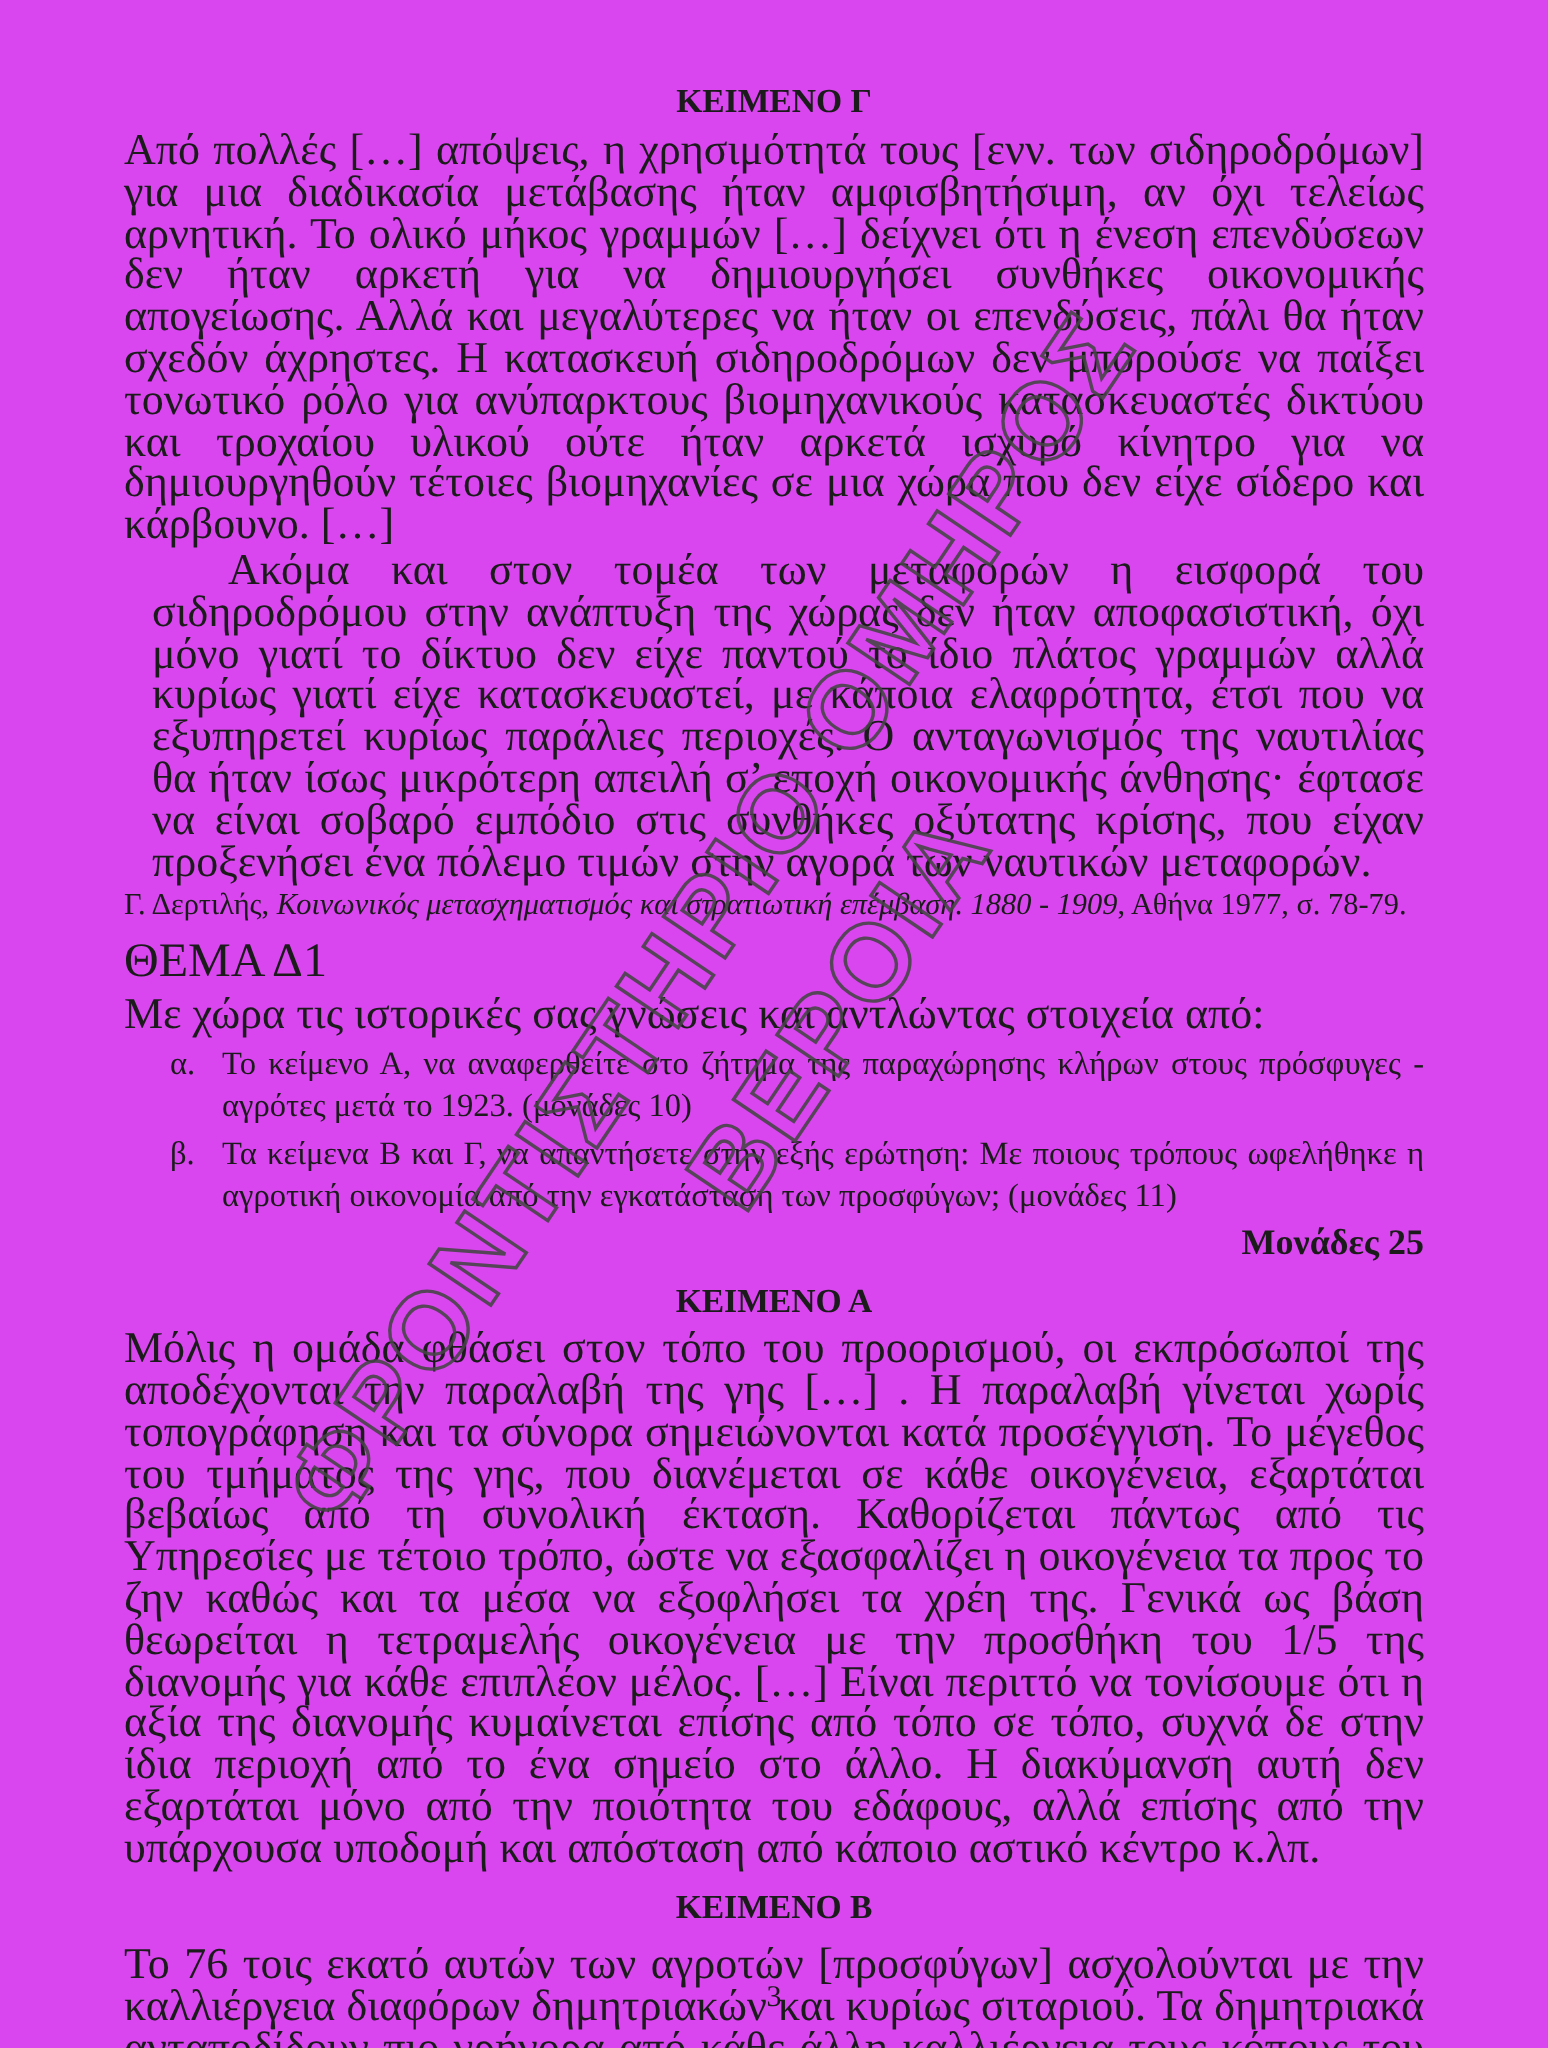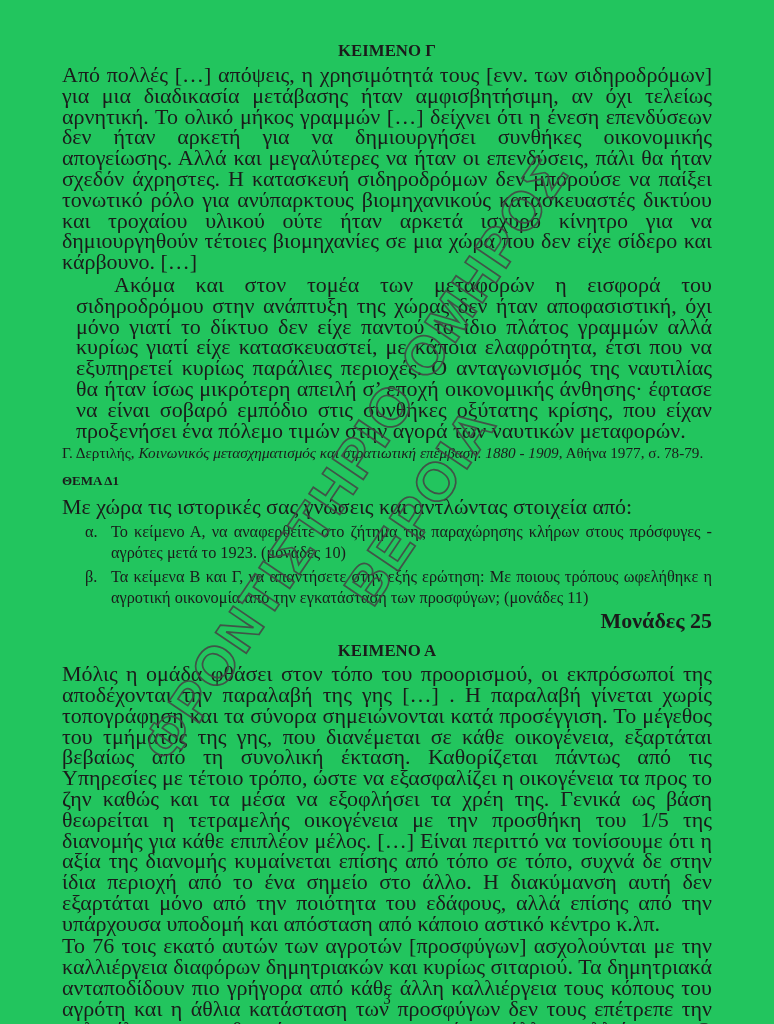--- a/index.html
+++ b/index.html
@@ -1,19 +1,19 @@
 <!DOCTYPE html>
 <html lang="el"><head>
 <meta charset="utf-8">
 <style>
   html,body { margin:0; padding:0; background:#ffffff; }
   .page {
     position:relative;
     width:774px; height:1024px;
-    background:#22c55e;
+    background:#d946ef;
     overflow:hidden;
     font-family:"Liberation Serif", serif;
     color:#1b1b1b;
   }
   .content {
     position:absolute;
     left:62px; top:40px;
     width:650px;
   }
   .h-center {
@@ -33,36 +33,36 @@
   }
   .par.indent { text-indent:38px;margin-left:14px; }
   .citation {
     font-size:15.2px;
     line-height:19px;
     text-align:justify;
     margin:2px 0 8px 0;
   }
   .citation .cit-title { font-style:italic; }
   .h-thema {
-    font-size:13px;
+    font-size:24px;
     line-height:22px;
-    font-weight:bold;
+    font-weight:normal;
     margin:0 0 5px 0;
   }
   .intro { margin:0 0 4px 0; }
   .q-item {
     display:flex;
     font-size:16.3px;
     line-height:20.8px;
     margin:0 0 3px 23px;
   }
   .q-marker { flex:0 0 26px; }
   .q-text { flex:1 1 auto; text-align:justify; }
   .points {
-    font-size:22px;
+    font-size:18px;
     line-height:20.8px;
     font-weight:bold;
     text-align:right;
     margin:2px 0 8px 0;
     font-family:Liberation Serif, serif;
   }
   .page-num {
     position:absolute;
     bottom:16px; left:0; right:0;
     text-align:center;
@@ -107,20 +107,21 @@
     <div class="q-item">
       <span class="q-marker">β.</span>
       <span class="q-text">Τα κείμενα Β και Γ, να απαντήσετε στην εξής ερώτηση: Με ποιους τρόπους ωφελή­θηκε η αγροτική οικονομία από την εγκατάσταση των προσφύγων; (μονάδες 11)</span>
     </div>
 
     <p class="points">Μονάδες 25</p>
 
     <div class="h-center gap-a">ΚΕΙΜΕΝΟ Α</div>
     <p class="par">Μόλις η ομάδα φθάσει στον τόπο του προορισμού, οι εκπρόσωποί της αποδέχονται την παραλαβή της γης […] . Η παραλαβή γίνεται χωρίς τοπογράφηση και τα σύνορα σημειώνο­νται κατά προσέγγιση. Το μέγεθος του τμήματος της γης, που διανέμεται σε κάθε οικογένεια, εξαρτάται βεβαίως από τη συνολική έκταση. Καθορίζεται πάντως από τις Υπηρεσίες με τέτοιο τρόπο, ώστε να εξασφαλίζει η οικογένεια τα προς το ζην καθώς και τα μέσα να εξοφλήσει τα χρέη της. Γενικά ως βάση θεωρείται η τετραμελής οικογένεια με την προσθήκη του 1/5 της διανομής για κάθε επιπλέον μέλος. […] Είναι περιττό να τονίσουμε ότι η αξία της διανομής κυμαίνεται επίσης από τόπο σε τόπο, συχνά δε στην ίδια περιοχή από το ένα σημείο στο άλλο. Η διακύμανση αυτή δεν εξαρτάται μόνο από την ποιότητα του εδάφους, αλλά επίσης από την υπάρχουσα υποδομή και απόσταση από κάποιο αστικό κέντρο κ.λπ.</p>
 
+    <div class="h-center gap-b">ΚΕΙΜΕΝΟ Β</div>
     <p class="par">Το 76 τοις εκατό αυτών των αγροτών [προσφύγων] ασχολούνται με την καλλιέργεια διαφό­ρων δημητριακών και κυρίως σιταριού. Τα δημητριακά ανταποδίδουν πιο γρήγορα από κάθε άλλη καλλιέργεια τους κόπους του αγρότη και η άθλια κατάσταση των προσφύγων δεν τους επέτρεπε την πολυτέλεια της καθυστέρησης που απαιτούν οι άλλες καλλιέργειες. Ο αγρότης που έσπειρε σιτάρι το φθινόπωρο του 1923 μπορούσε να φάει ψωμί απ’ τη δική του γη την</p>
 
   </div>
 
   <div class="watermark">
     <div class="wm wm1">ΦΡΟΝΤΙΣΤΗΡΙΟ ΟΜΗΡΟΣ</div>
     <div class="wm wm2">ΒΕΡΟΙΑ</div>
   </div>
 
   <div class="page-num">3</div>

